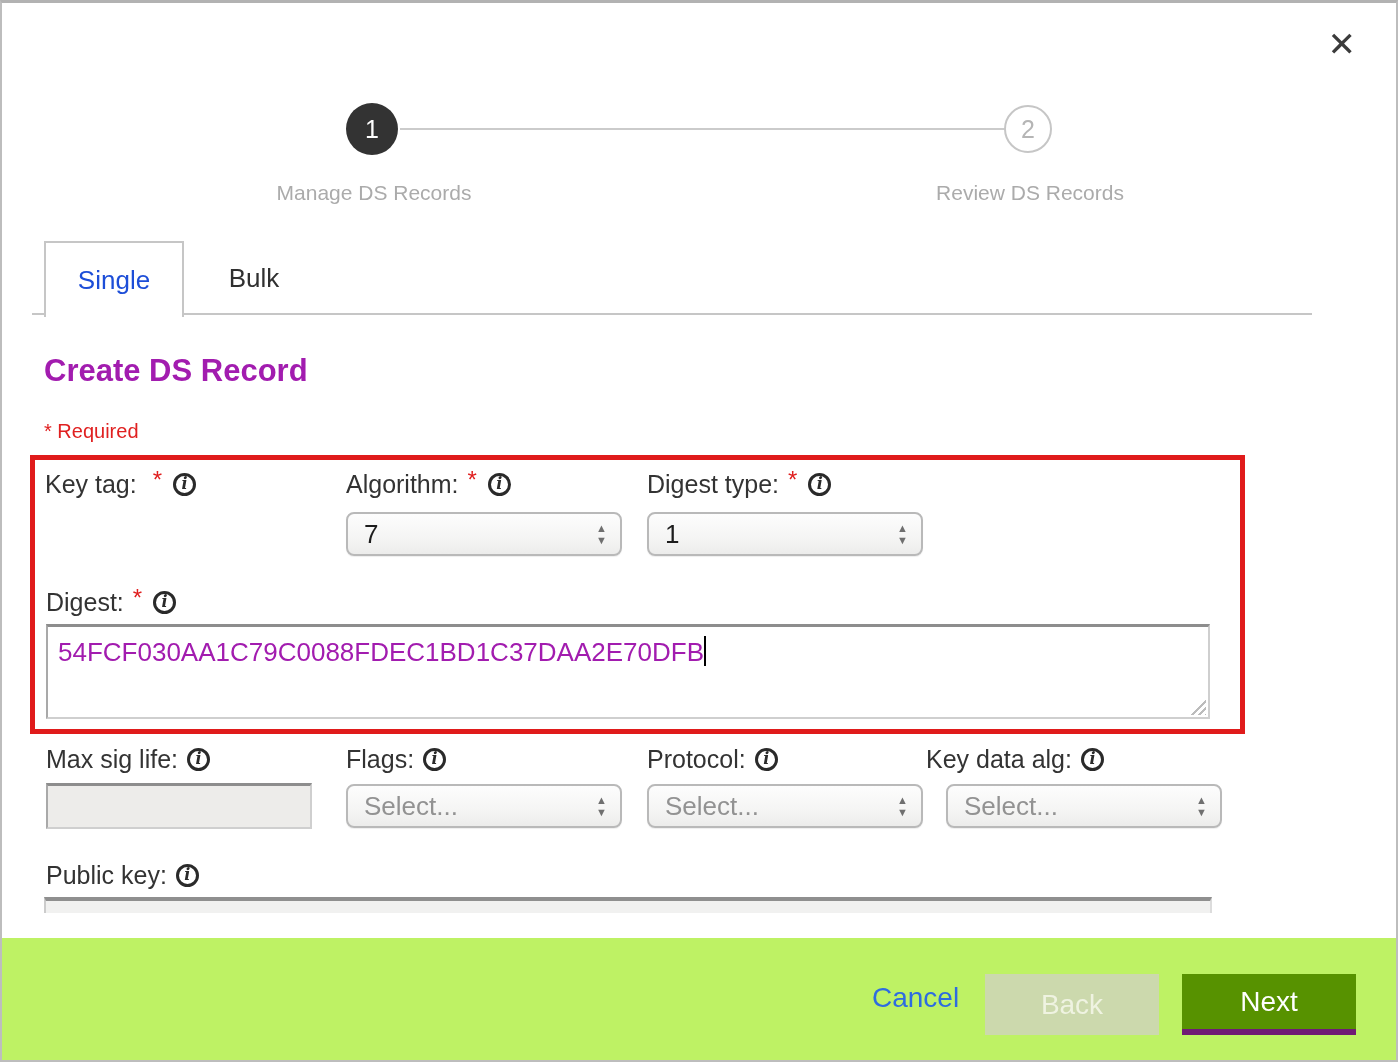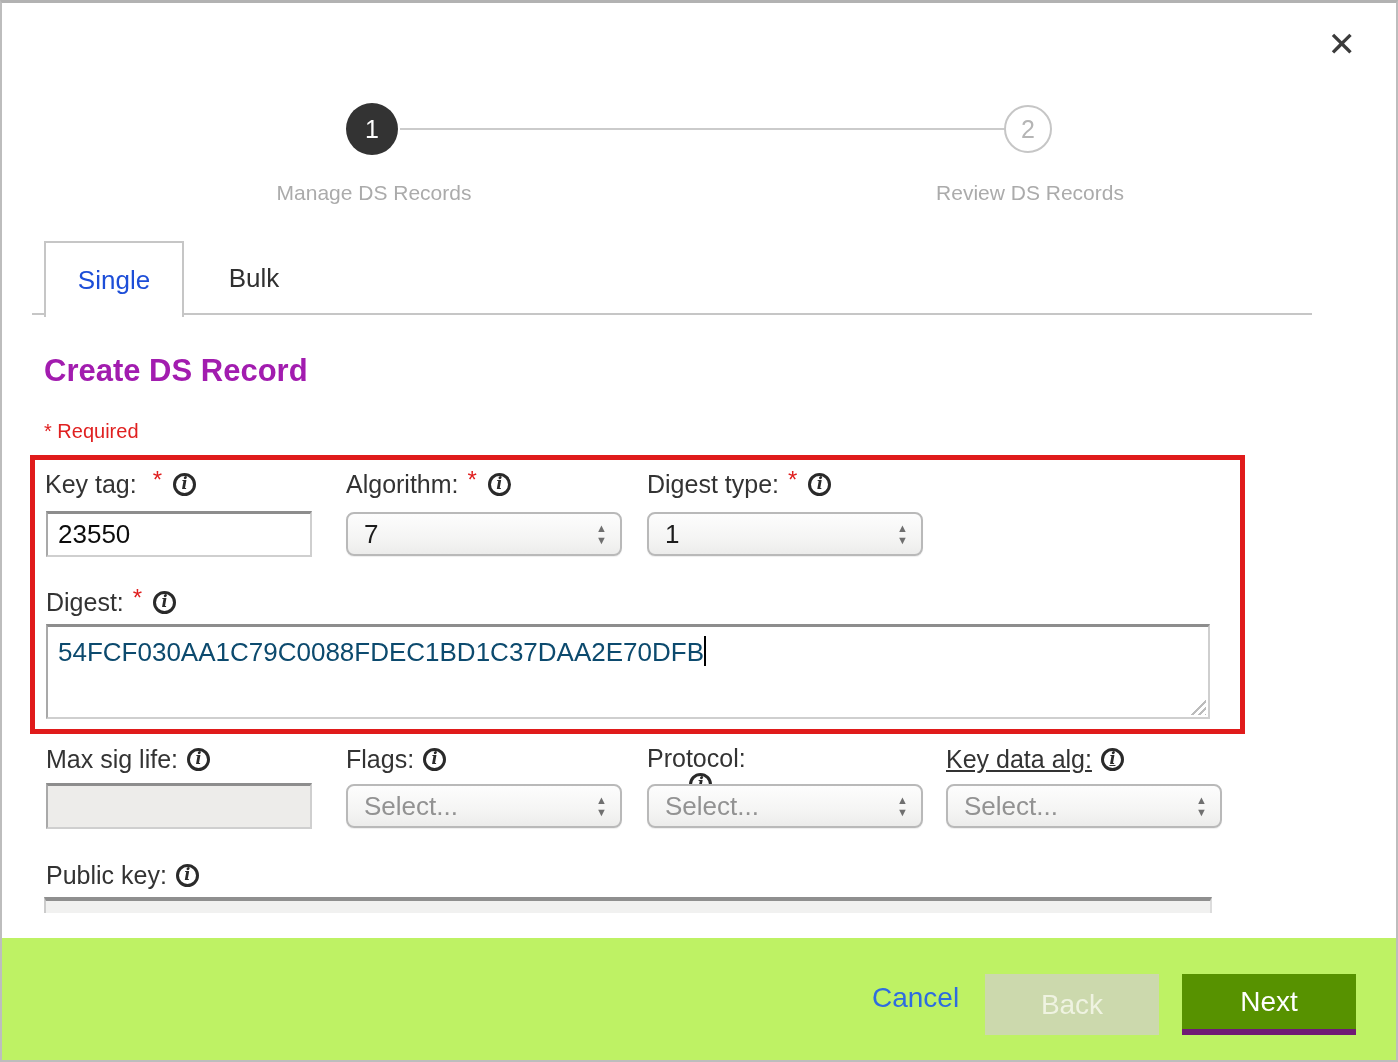--- a/index.html
+++ b/index.html
@@ -73,21 +73,21 @@
     padding:0 13px 0 16px; font-size:26px; color:#1d1d1d; cursor:pointer;
     box-shadow:0 1px 1px rgba(0,0,0,0.07);
   }
   .sel.ph .sel-value { color:#929292; }
   .sel-arrows { display:flex; flex-direction:column; align-items:center; gap:4px;
                 font-size:11px; line-height:8px; color:#6f6f6f; }
 
   
   .ta {
     position:absolute; border:2px solid #cfcfcf; border-top:3px solid #8d8d8d;
-    border-left:2px solid #a9a9a9; background:#fff; font-size:26px; color:#0c4a6e;
+    border-left:2px solid #a9a9a9; background:#fff; font-size:26px; color:#a21caf;
     padding:9px 10px;
   }
   .caret { display:inline-block; width:2px; height:30px; background:#000; vertical-align:-5px; }
   .grip { position:absolute; right:2px; bottom:2px; width:17px; height:17px;
           background:repeating-linear-gradient(135deg, transparent 0 3px, #bcbcbc 3px 5px);
           clip-path:polygon(100% 0,100% 100%,0 100%); cursor:nwse-resize; }
 
   
   .pk-field { position:absolute; left:42px; top:894px; width:1168px; height:16px;
               border-top:4px solid #8f8f8f; border-left:2px solid #cccccc;
@@ -133,21 +133,20 @@
     <span>Algorithm:</span>
     <span class="req">*</span>
     <span class="info-i">i</span>
   </div>
   <div class="f-label" style="left:645px; top:466px;">
     <span>Digest type:</span>
     <span class="req">*</span>
     <span class="info-i">i</span>
   </div>
 
-  <input class="ti" style="left: 44px; top: 508px; width: 266px; height: 46px;" value="23550">
   <div class="sel" style="left:344px; top:509px; width:276px;">
     <span class="sel-value">7</span>
     <span class="sel-arrows">
       <span>▲</span>
       <span>▼</span>
     </span>
   </div>
   <div class="sel" style="left:645px; top:509px; width:276px;">
     <span class="sel-value">1</span>
     <span class="sel-arrows">
@@ -167,25 +166,25 @@
   </div>
 
   <div class="f-label" style="left:44px; top:741px;">
     <span>Max sig life:</span>
     <span class="info-i">i</span>
   </div>
   <div class="f-label" style="left:344px; top:741px;">
     <span>Flags:</span>
     <span class="info-i">i</span>
   </div>
-  <div class="f-label" style="left:645px; top:741px;flex-direction:column;">
+  <div class="f-label" style="left:645px; top:741px;">
     <span>Protocol:</span>
     <span class="info-i">i</span>
   </div>
-  <div class="f-label" style="left:944px; top:741px;text-decoration:underline;">
+  <div class="f-label" style="left:924px; top:741px;">
     <span>Key data alg:</span>
     <span class="info-i">i</span>
   </div>
 
   <input class="ti disabled" style="left: 44px; top: 780px; width: 266px; height: 46px;" value="">
   <div class="sel ph" style="left:344px; top:781px; width:276px;">
     <span class="sel-value">Select...</span>
     <span class="sel-arrows">
       <span>▲</span>
       <span>▼</span>

